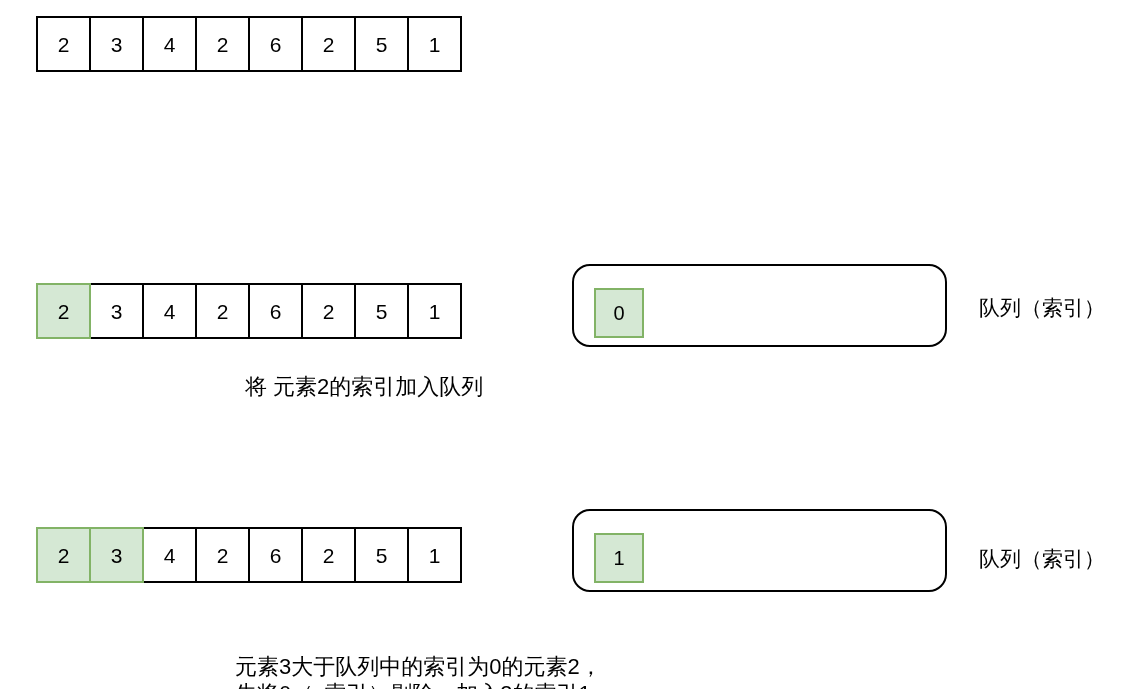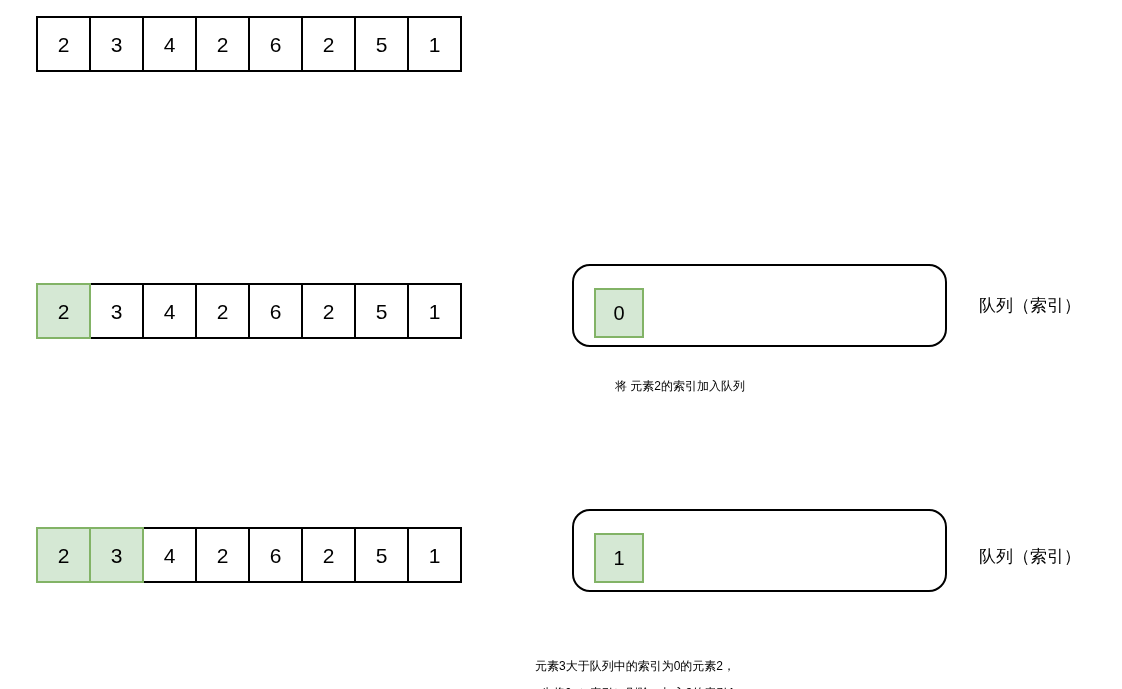--- a/index.html
+++ b/index.html
@@ -72,32 +72,32 @@
     justify-content: center;
     font-size: 20px;
     color: #000000;
   }
   #queue-box-1 { left: 572px; top: 264px; }
   #queue-box-2 { left: 572px; top: 509px; }
 
   
   .queue-label {
     position: absolute;
-    font-size: 17px;
+    font-size: 21px;
     white-space: nowrap;
     color: #000000;
   }
   #queue-label-1 { left: 979px; top: 294px; }
   #queue-label-2 { left: 979px; top: 545px; }
 
   
   .caption {
     position: absolute;
-    text-align: right;
-    font-size: 12px;
+    text-align: left;
+    font-size: 22px;
     line-height: 27px;
     white-space: pre-line;
     color: #000000;
   }
   #caption-1 { left: 245px; top: 373px; width: 500px; }
   #caption-2 { left: 235px; top: 653px; width: 500px; }
 </style>
 </head>
 <body>
 

